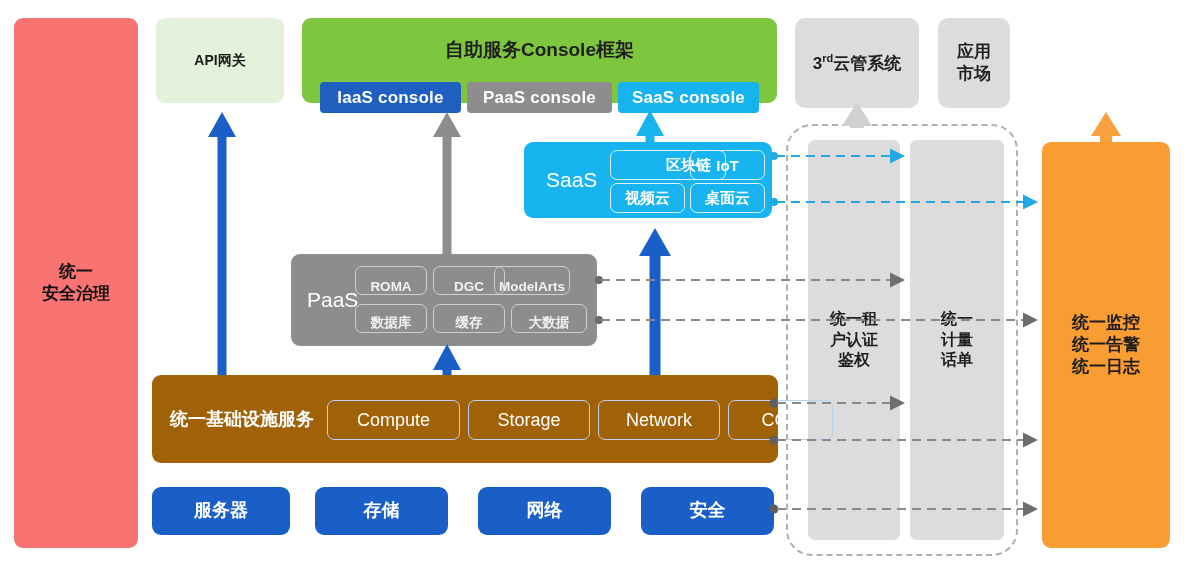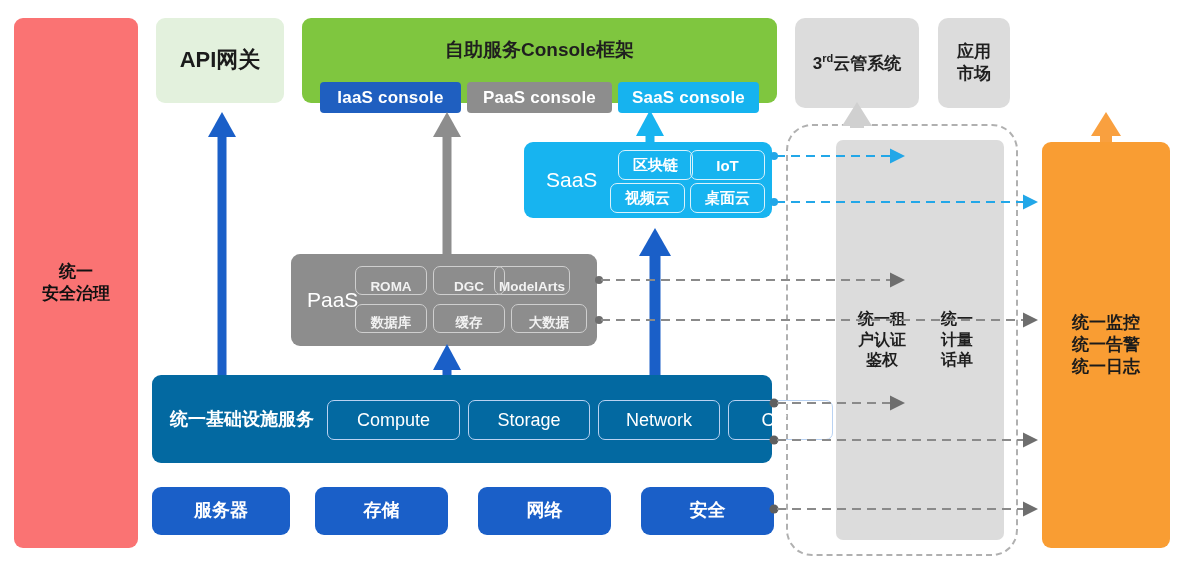--- a/index.html
+++ b/index.html
@@ -15,21 +15,21 @@
 
   
   .red-col{
     background:#fa7373;border-radius:9px;color:#111;
     font-size:17px;font-weight:700;
   }
 
   
   .api-gw{
     background:#e3f1dd;border-radius:9px;color:#1b1b1b;
-    font-size:22px;font-weight:600;
+    font-size:14px;font-weight:600;
   }
 
   
   .console-frame{
     background:#7fc63f;border-radius:9px;
     display:block;
   }
   .console-title{
     position:absolute;left:0;right:0;top:20px;
     text-align:center;color:#1f1f1f;font-size:19px;font-weight:600;
@@ -74,21 +74,21 @@
   .paas-block{background:#8d8d8d;border-radius:9px;display:block;}
   .paas-label{position:absolute;left:16px;top:50%;transform:translateY(-50%);
     color:#fff;font-size:21px;font-weight:500;}
   .paas-chip{
     position:absolute;border:1.5px solid #cfcfcf;border-radius:7px;
     display:flex;align-items:flex-end;justify-content:center;
     color:#f2f2f2;font-size:13.5px;font-weight:600;
   }
 
   
-  .iaas-bar{background:#0369a1;border-radius:9px;display:block;}
+  .iaas-bar{background:#a16207;border-radius:9px;display:block;padding-left:6px;}
   .iaas-label{position:absolute;left:18px;top:50%;transform:translateY(-50%);
     color:#fff;font-size:18px;font-weight:600;}
   .iaas-chip{
     position:absolute;border:1.6px solid #b9d2f2;border-radius:7px;
     display:flex;align-items:center;justify-content:center;
     color:#fff;font-size:18px;font-weight:500;
   }
 
   
   .hw-box{
@@ -147,21 +147,21 @@
   <div class="box grey-box" style="left:938px;top:18px;width:72px;height:90px;">
     <div>
       <div>应用</div>
       <div>市场</div>
     </div>
   </div>
 
 
   <div class="dash-container" style="left:786px;top:124px;width:232px;height:432px;"></div>
 
-  <div class="grey-col" style="left:836px;top:140px;width:92px;height:400px;align-items:center;">
+  <div class="grey-col" style="left:808px;top:140px;width:92px;height:400px;align-items:center;">
     <div>
       <div>统一租</div>
       <div>户认证</div>
       <div>鉴权</div>
     </div>
   </div>
 
   <div class="grey-col" style="left:910px;top:140px;width:94px;height:400px;">
     <div>
       <div>统一</div>
@@ -173,21 +173,21 @@
   <div class="box orange-col" style="left:1042px;top:142px;width:128px;height:406px;">
     <div>
       <div>统一监控</div>
       <div>统一告警</div>
       <div>统一日志</div>
     </div>
   </div>
 
   <div class="saas-block" style="position:absolute;left:524px;top:142px;width:248px;height:76px;">
     <div class="saas-label">SaaS</div>
-    <div class="saas-chip" style="left:94px;top:8px;width:73px;height:28px;">
+    <div class="saas-chip" style="left:86px;top:8px;width:73px;height:28px;padding-left:41px;">
       <span>区块链</span>
     </div>
     <div class="saas-chip" style="left:166px;top:8px;width:73px;height:28px;">
       <span>IoT</span>
     </div>
     <div class="saas-chip" style="left:86px;top:41px;width:73px;height:28px;">
       <span>视频云</span>
     </div>
     <div class="saas-chip" style="left:166px;top:41px;width:73px;height:28px;">
       <span>桌面云</span>

